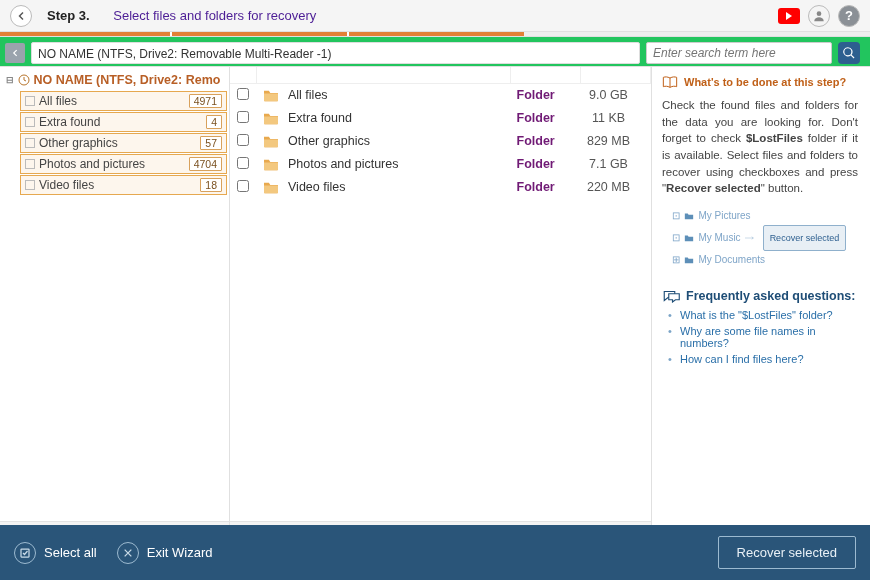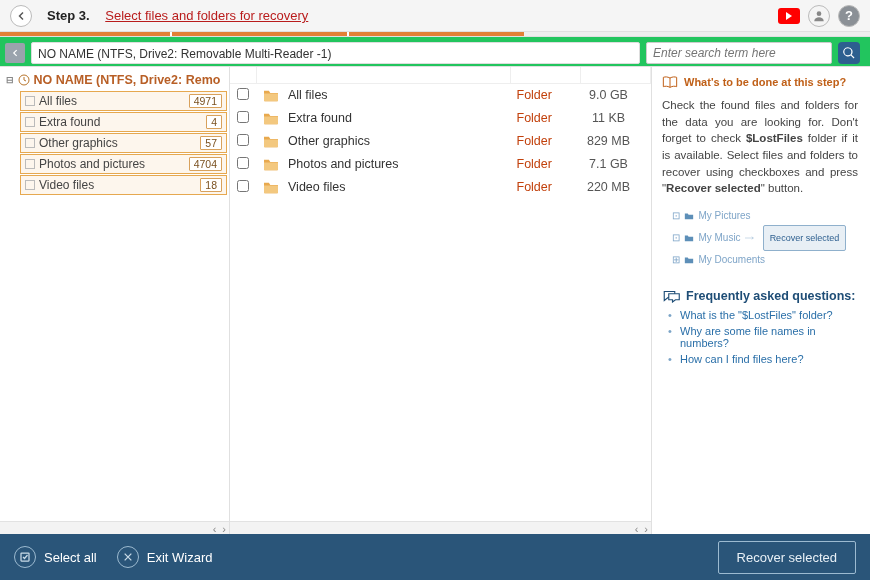--- a/index.html
+++ b/index.html
@@ -4,21 +4,21 @@
 <style>
 * { box-sizing: border-box; margin: 0; padding: 0; font-family: -apple-system, "Segoe UI", Arial, sans-serif; }
 body { width: 870px; height: 580px; overflow: hidden; background: #fff; position: relative; }
 
 
 .header { height: 32px; background: #f5f5f5; border-bottom: 1px solid #e0e0e0; display: flex; align-items: center; padding: 0 10px; }
 .back-btn { width: 22px; height: 22px; border: 1px solid #bbb; border-radius: 50%; display: flex; align-items: center; justify-content: center; margin-right: 15px; cursor: pointer; background: #fff; }
 .back-btn svg { width: 12px; height: 12px; fill: #555; }
 .step-title { font-size: 13px; }
 .step-title b { font-weight: 600; color: #222; }
-.step-title span { color: #b91c1c; margin-left: 12px; text-decoration: underline; }
+.step-title span { color: #4c1d95; margin-left: 20px; }
 .header-right { margin-left: auto; display: flex; gap: 8px; align-items: center; }
 .hdr-ic { width: 22px; height: 22px; display:flex; align-items:center; justify-content:center; cursor:pointer; }
 .hdr-round { border:1px solid #bbb; border-radius:50%; }
 .yt { width:24px; height:16px; background:#f00; border-radius:3px; display:flex; align-items:center; justify-content:center;}
 .yt::after{content:"";border-left:6px solid #fff;border-top:4px solid transparent;border-bottom:4px solid transparent;}
 
 
 .progress { height: 5px; display:flex; border-bottom:1px solid #e0e0e0; background:#eee;}
 .progress .seg { height:100%; background:#e18036;}
 .progress .gap { width:2px; background:#fff;}
@@ -47,42 +47,42 @@
 
 
 .filelist { flex:1; border-right:1px solid #e0e0e0; position:relative; }
 .filelist table { width:100%; border-collapse:collapse; font-size:12.5px; color:#333; }
 .filelist thead td { height:16px; border-right:1px solid #eee; border-bottom:1px solid #eee; }
 .filelist tbody td { padding:4px 6px; }
 .filelist .cb { width:26px; text-align:center;}
 .filelist .cb input{ width:12px;height:12px;}
 .folder-ic { width:18px; height:14px; display:inline-block; vertical-align:middle; margin-right:8px; }
 .folder-ic svg { width:100%; height:100%; }
-.col-type { width:70px; color:#c2410c;}
+.col-type { width:70px; color:#701a75;font-weight:bold;}
 .col-size { width:70px; text-align:center; color:#555; padding-right:20px !important;}
 .file-scroll { position:absolute; bottom:0; left:0; right:0; height:14px; background:#f3f3f3; border-top:1px solid #e2e2e2; display:flex; align-items:center;}
 .file-scroll .track{flex:1;}
 .file-scroll span{font-size:11px;color:#888;padding:0 3px;cursor:pointer;}
 
 
 .help { width:218px; padding:8px 12px 8px 10px; font-size:11.5px; color:#444; overflow:hidden;}
 .help-title { color:#c06018; font-weight:600; font-size:11px; display:flex; align-items:center; gap:6px; margin-bottom:8px; }
 .help p { text-align:justify; line-height:1.45; margin-bottom:10px; }
 .help p b { font-weight:600; }
 .help .illus { margin:6px 0 14px 10px; font-size:10px; color:#7fa5c8; line-height:1.8; }
 .help .illus .mini{display:flex;align-items:center;gap:4px;}
 .help .illus .mini svg{width:10px;height:10px;}
 .help .illus .recbtn { display:inline-block; border:1px solid #8fb0cc; background:#e8eff5; color:#2d5f8f; font-size:9px; padding:4px 6px; border-radius:2px; margin-left:4px;}
 .faq-title { color:#1e4d76; font-weight:600; font-size:12.5px; display:flex; align-items:flex-start; gap:6px; margin:20px 0 6px; }
 .faq-list { list-style:none; padding-left:6px;}
 .faq-list li { position:relative; padding-left:12px; margin:4px 0; color:#2a6fa8; font-size:11px; cursor:pointer;}
 .faq-list li::before { content:"•"; position:absolute; left:0; color:#7ba4c7; }
 
 
-.footer { position:absolute; bottom:0; left:0; right:0; height:46px; background:#2a5579; display:flex; align-items:center; padding:0 14px; gap:20px; color:#fff; font-size:13px; }
+.footer { position:absolute; bottom:0; left:0; right:0; height:55px; background:#2a5579; display:flex; align-items:center; padding:0 14px; gap:20px; color:#fff; font-size:13px; }
 .footer .fbtn { display:flex; align-items:center; gap:8px; cursor:pointer; }
 .footer .fic { width:22px; height:22px; border:1.5px solid #9cbad0; border-radius:50%; display:flex; align-items:center; justify-content:center; font-size:11px; color:#c9dbe8; font-weight:600;}
 .footer .x-ic svg{width:10px;height:10px;fill:#c9dbe8;}
 .footer .recover { margin-left:auto; border:1px solid #9cbad0; background:transparent; color:#e8f0f6; padding:8px 18px; font-size:13px; cursor:pointer; border-radius:2px;}
 </style>
 </head>
 <body>
 
 <div class="header">
   <div class="back-btn">

